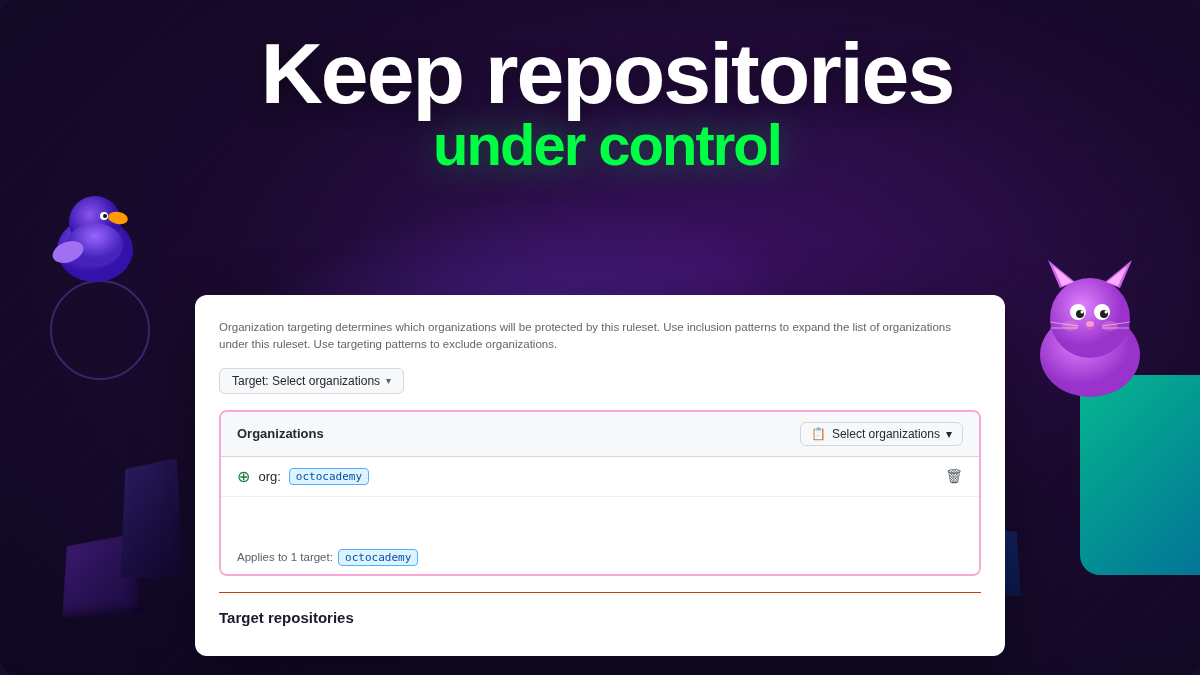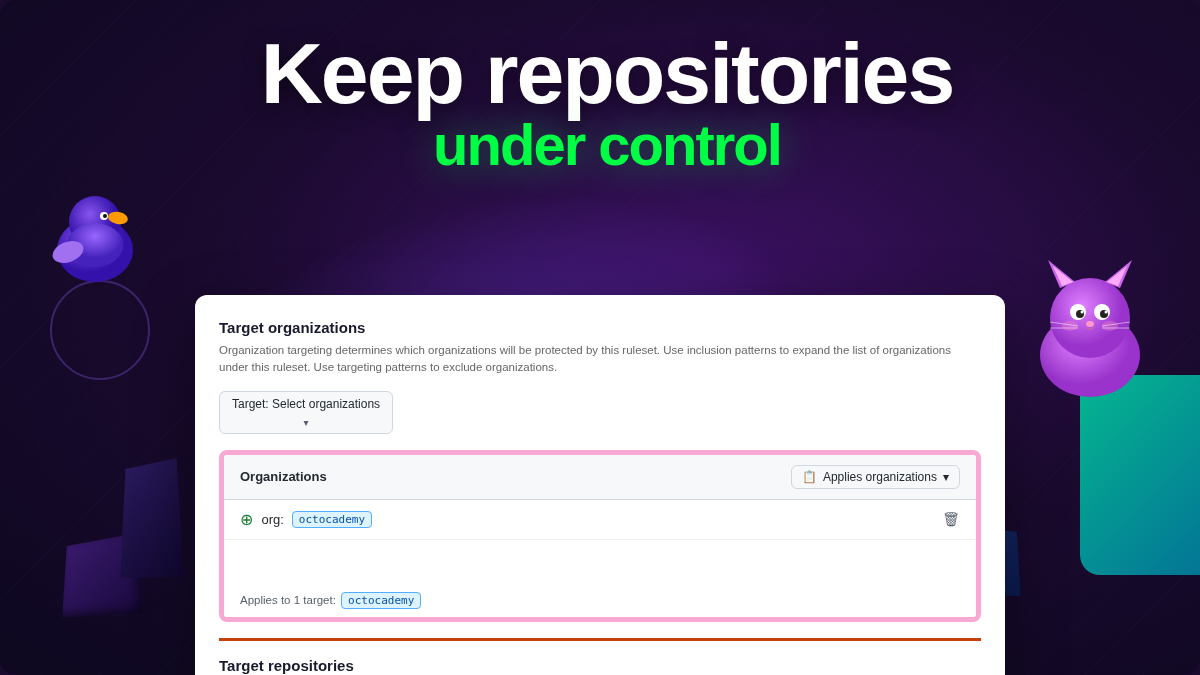--- a/index.html
+++ b/index.html
@@ -177,30 +177,29 @@
       align-items: center;
       gap: 6px;
       padding: 5px 12px;
       border: 1px solid #d0d7de;
       border-radius: 6px;
       font-size: 12px;
       color: #24292f;
       background: #f6f8fa;
       cursor: pointer;
       margin-bottom: 16px;
-      flex-direction: column;
     }
 
     .target-dropdown .chevron {
       font-size: 10px;
       color: #57606a;
     }
 
     .orgs-table {
-      border: 5px solid #f9a8d4;
+      border: 2px solid #f9a8d4;
       border-radius: 8px;
       overflow: hidden;
     }
 
     .orgs-header {
       display: flex;
       justify-content: space-between;
       align-items: center;
       padding: 10px 16px;
       background: #f6f8fa;
@@ -281,21 +280,21 @@
       border-radius: 4px;
       font-size: 11px;
       color: #0550ae;
       font-family: monospace;
       margin-left: 2px;
     }
 
     .target-repos-section {
       margin-top: 16px;
       padding-top: 16px;
-      border-top: 3px solid #c2410c;
+      border-top: 1px solid #c2410c;
     }
   </style>
 </head>
 <body>
 
 <div class="bg">
   <div class="bg-glow"></div>
   <div class="bg-lines"></div>
 </div>
 
@@ -368,35 +367,34 @@
 </svg>
 
 <div class="headline">
   <div class="headline-line1">Keep repositories</div>
   <div class="headline-line2">under control</div>
 </div>
 
 <div class="ui-card">
 
   <div>
-    <div class="section-title">Target organizations</div>
     <div class="section-desc">Organization targeting determines which organizations will be protected by this ruleset. Use inclusion patterns to expand the list of organizations under this ruleset. Use targeting patterns to exclude organizations.</div>
 
     <div class="target-dropdown">
       <span>Target: Select organizations</span>
       <span class="chevron">▾</span>
     </div>
 
     
     <div class="orgs-table">
       <div class="orgs-header">
         <span class="orgs-header-label">Organizations</span>
         <button class="select-orgs-btn">
           <span>📋</span>
-          <span>Applies organizations</span>
+          <span>Select organizations</span>
           <span>▾</span>
         </button>
       </div>
 
       <div class="org-row">
         <div class="org-row-left">
           <span class="plus-icon">⊕</span>
           <span>org:</span>
           <span class="org-tag">octocademy</span>
         </div>

